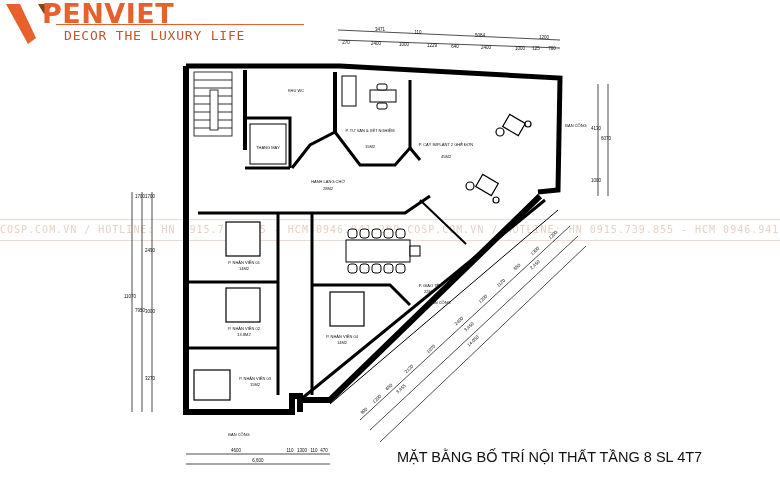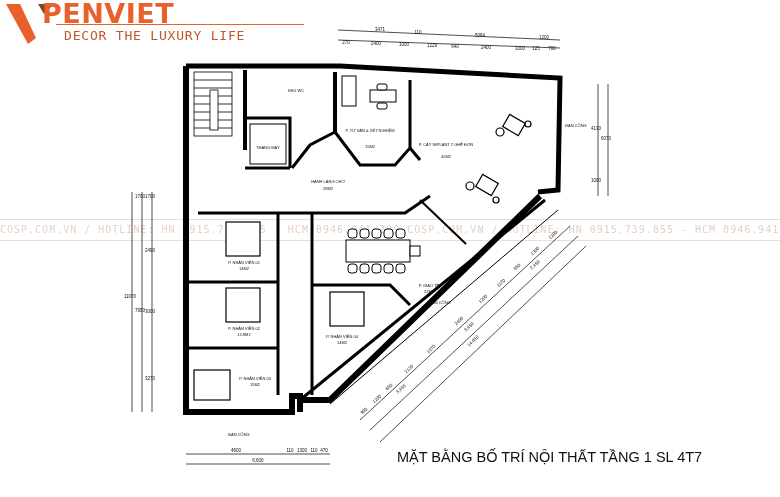--- a/index.html
+++ b/index.html
@@ -193,13 +193,13 @@
     <text class="dim" x="536" y="252" transform="rotate(-43 536 252)">1300</text>
     <text class="dim" x="554" y="236" transform="rotate(-43 554 236)">1200</text>
 
     <text class="dim" x="402" y="390" transform="rotate(-43 402 390)">3,455</text>
     <text class="dim" x="470" y="328" transform="rotate(-43 470 328)">3,450</text>
     <text class="dim" x="536" y="266" transform="rotate(-43 536 266)">2,450</text>
     <text class="dim" x="474" y="342" transform="rotate(-43 474 342)">14,050</text>
   </g>
 </svg>
 
-<div class="title">MẶT BẰNG BỐ TRÍ NỘI THẤT TẦNG  1 SL 4T7</div>
+<div class="title">MẶT BẰNG BỐ TRÍ NỘI THẤT TẦNG  8 SL 4T7</div>
 
 </body></html>

